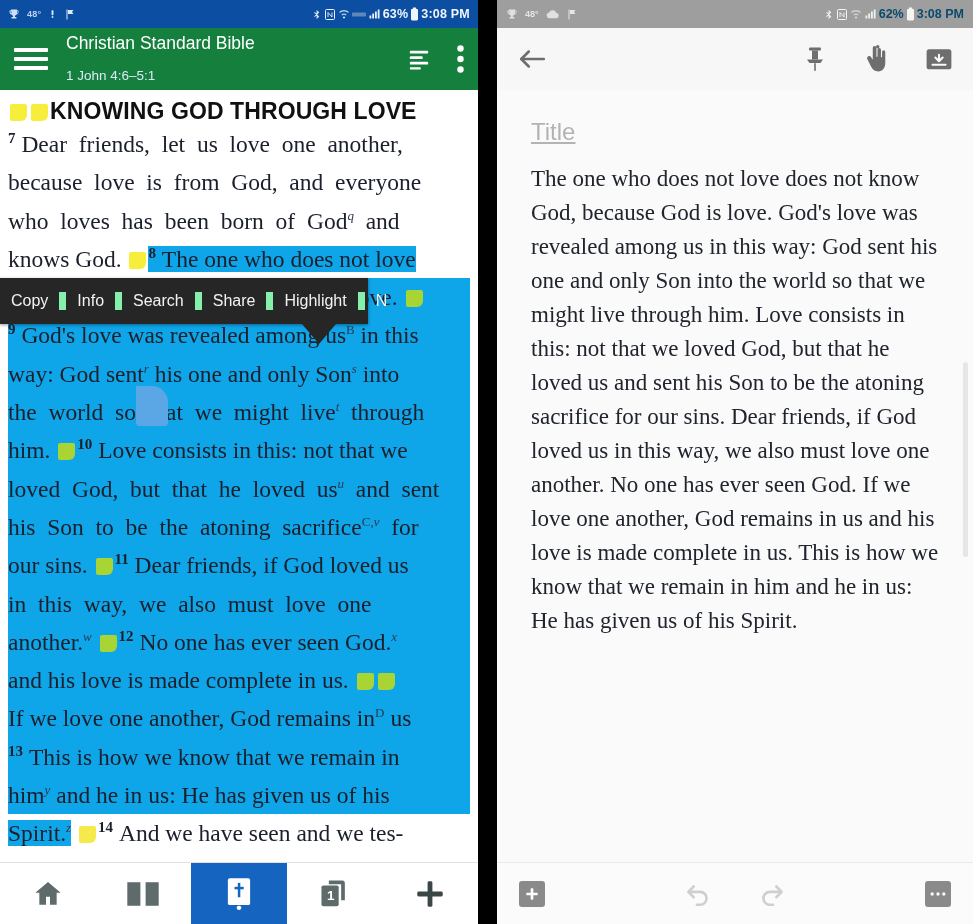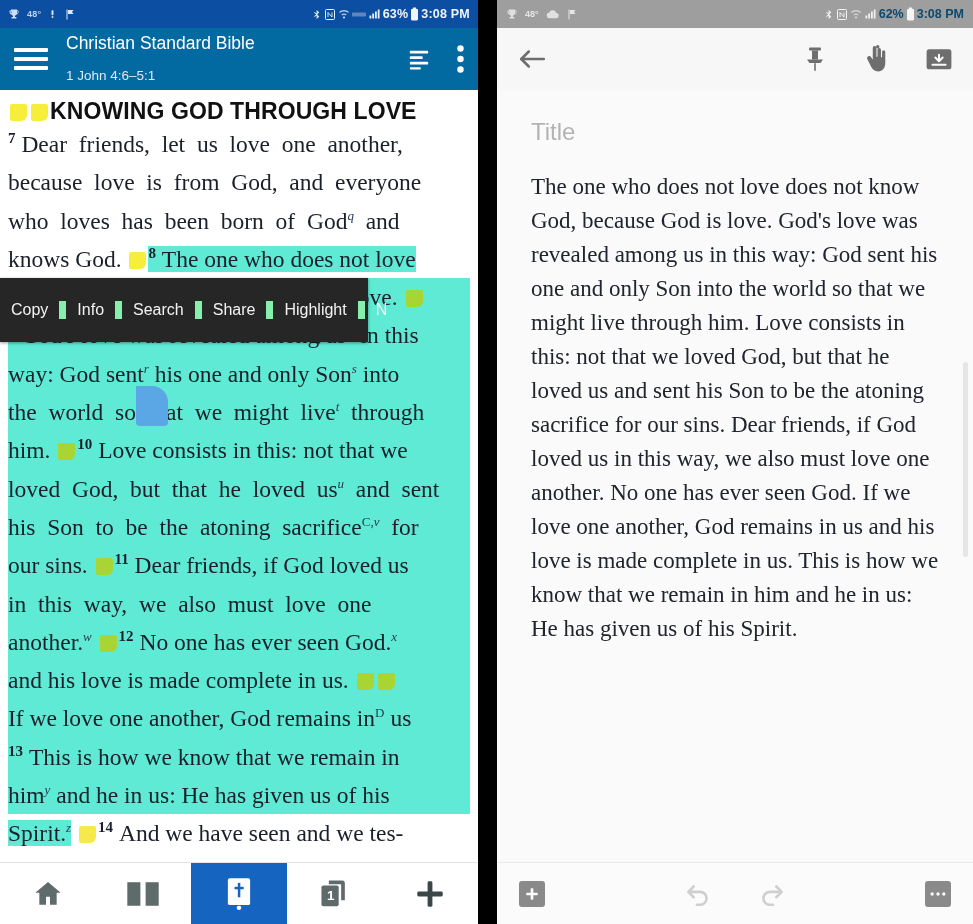--- a/index.html
+++ b/index.html
@@ -23,21 +23,21 @@
   }
   .sb-left-icons { display: flex; align-items: center; gap: 7px; }
   .sb-spacer { flex: 1; }
   .sb-right-icons { display: flex; align-items: center; gap: 2px; }
   .sb-txt { font-size: 12.5px; font-weight: bold; color: #f0f5fc; }
   .sb-temp { font-size: 9px; font-weight: bold; color: #bcd2ee; }
   .ico { display: inline-flex; align-items: center; justify-content: center; }
   .ico svg { display: block; }
 
   .appbar {
-    height: 62px; background: #0369a1; color: #fff;
+    height: 62px; background: #15803d; color: #fff;
     display: flex; align-items: center; padding: 0 14px;
   }
   .hamburger { width: 34px; display: flex; flex-direction: column; gap: 5px; margin-right: 18px; cursor: pointer; }
   .hamburger span { display: block; height: 4px; background: #fff; border-radius: 1px; }
   .titles { flex: 1; }
   .title-main { font-size: 17.5px; color: #ffffff; line-height: 1.15; }
   .title-sub { font-size: 13.5px; color: #dce9f8; line-height: 1.3; margin-top: 14px; }
   .appbar-actions { display: flex; align-items: center; gap: 26px; }
 
   
@@ -60,28 +60,28 @@
   .note-yellow-lg { background: #f5e94b; }
   .note-green { background: #a8d534; }
 
   .btext {
     font-family: "Liberation Serif", serif;
     font-size: 23.5px; line-height: 1.63; color: #1a1f2b;
     padding: 0 8px; text-align: justify; 
     position: relative;
   }
   .btext .line { white-space: nowrap; display: block; }
-  .sel { background: #5eead4; }
+  .sel { background: #0ea5e9; }
   .vnum { font-weight: bold; font-size: 15px; vertical-align: super; color: #1a1f2b; }
   .xref { font-size: 13px; vertical-align: super; color: #2b3a52; font-style: italic; }
   .xrefU { font-size: 13px; vertical-align: super; color: #2b3a52; }
 
   
   .ctxmenu {
-    position: absolute; left: 0; top: 188px; width: 368px; height: 64px;
+    position: absolute; left: 0; top: 188px; width: 368px; height: 46px;
     background: #262626; display: flex; align-items: center;
     box-shadow: 0 1px 3px rgba(0,0,0,.4); z-index: 40;
   }
   .ctxitem {
     color: #f2f2f2; font-size: 16px; padding: 0 11px; cursor: pointer;
     font-family: "Liberation Sans", sans-serif; white-space: nowrap;
   }
   .ctxitem + .ctxitem { border-left: 7px solid #86efac; }
   .ctxcaret {
     position: absolute; left: 302px; top: 234px; width: 0; height: 0;
@@ -125,21 +125,21 @@
   }
   .rtoolbar .spacer { flex: 1; }
   .rtb-actions { display: flex; align-items: center; gap: 36px; }
 
   .note-body-wrap {
     position: absolute; left: 0; top: 90px; right: 0; bottom: 62px;
     background: #fafafa; padding: 28px 34px 0 34px; overflow: hidden;
   }
   .note-title {
     font-family: "Liberation Sans", sans-serif;
-    font-size: 24px; color: #b3b3b3; margin-bottom: 24px;
+    font-size: 24px; color: #b3b3b3; margin-bottom: 16px; text-decoration: underline;
   }
   .note-text {
     font-family: "Liberation Serif", serif;
     font-size: 23px; line-height: 1.48; color: #20242c;
   }
   .scrollbar-track {
     position: absolute; right: 5px; top: 272px; width: 5px; height: 195px;
     background: #e6e6e6; border-radius: 3px; cursor: pointer;
   }
   .rbottombar {

